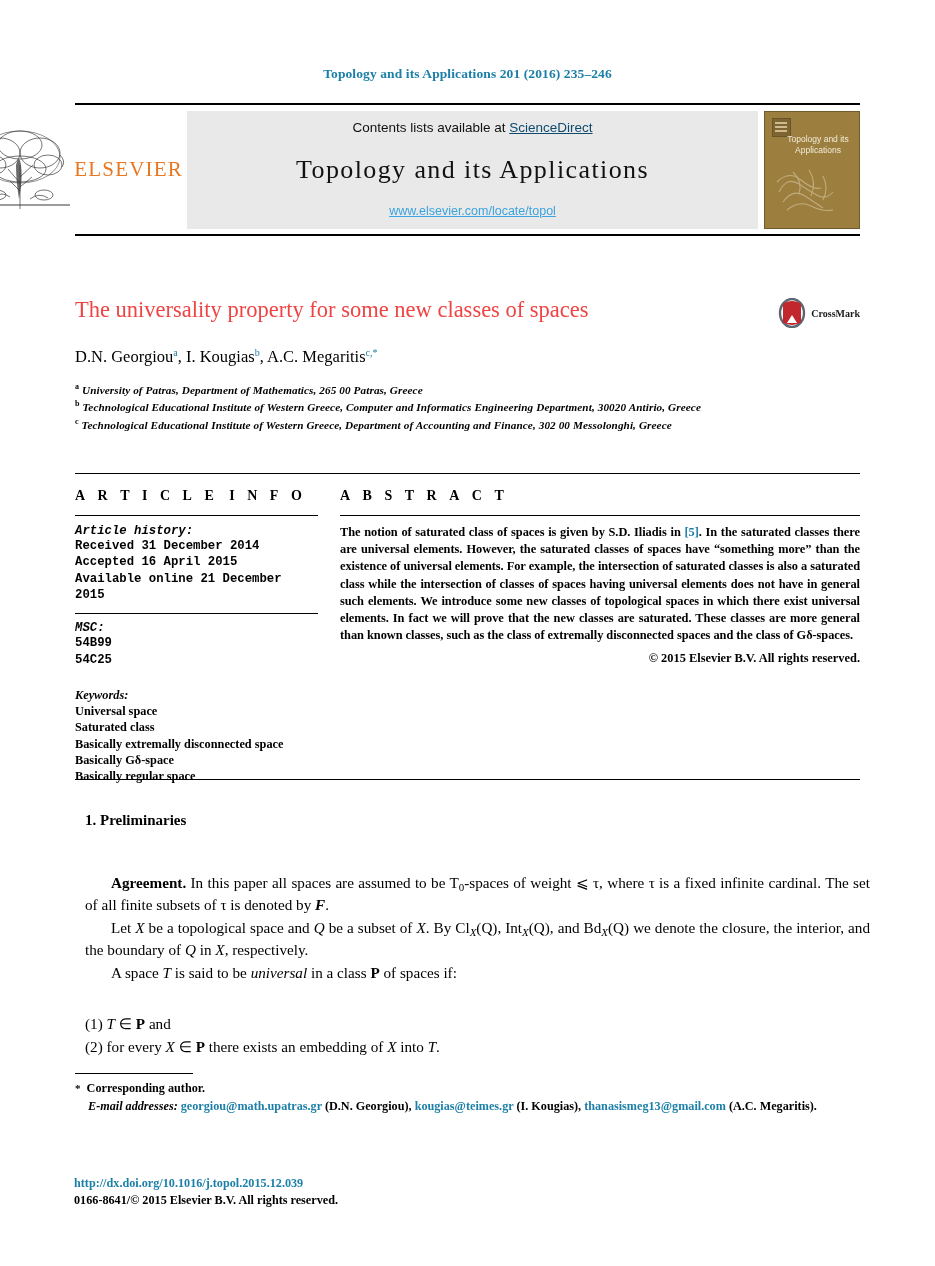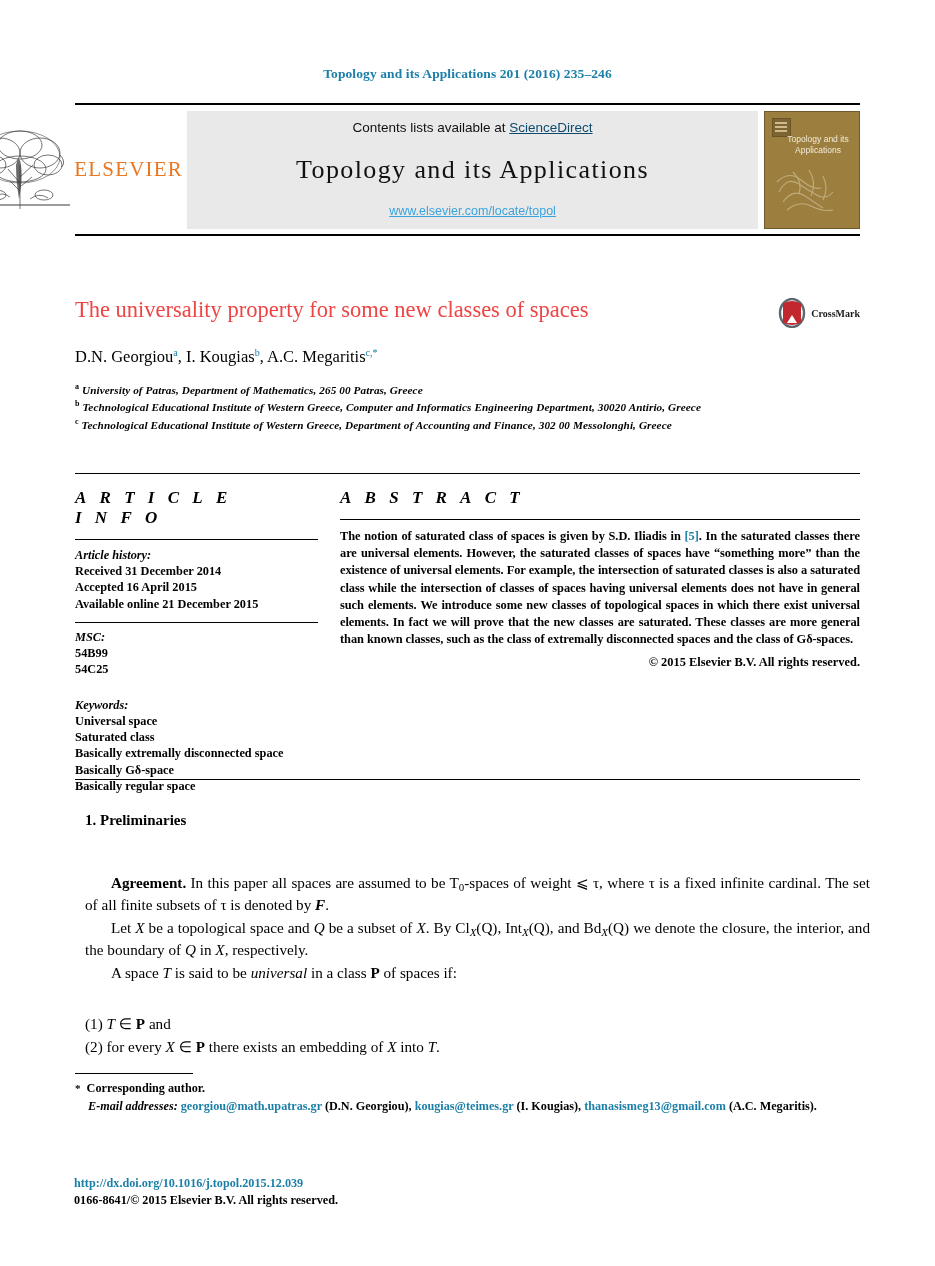--- a/index.html
+++ b/index.html
@@ -228,45 +228,44 @@
   }
   .col-info {
     width: 243px;
     flex: 0 0 243px;
   }
   .col-abstract {
     flex: 1 1 auto;
     margin-left: 22px;
   }
   .section-caps {
-    font-size: 17px;
+    font-size: 14px;
     font-weight: bold;
     letter-spacing: 4.5px;
     font-family: "Liberation Serif", serif;
-    font-style: italic;
   }
   .caps-gap {
     display: inline-block;
     width: 11px;
   }
   .col-rule {
     border-top: 1.4px solid #000;
     margin: 11px 0 8px 0;
   }
   .info-label {
     font-style: italic;
     font-weight: bold;
     font-size: 12.3px;
   }
   .info-line {
     font-size: 12.3px;
     line-height: 1.33;
     font-weight: bold;
   }
-  .info-group { margin-bottom: 2px; }
+  .info-group { margin-bottom: 2px; font-family: Liberation Mono, monospace; }
   .info-sep {
     border-top: 1.4px solid #000;
     margin: 10px 0 7px 0;
   }
   .kw-block { margin-top: 20px; }
   .abstract-text {
     font-size: 12.4px;
     line-height: 1.385;
     text-align: justify;
     font-weight: bold;

